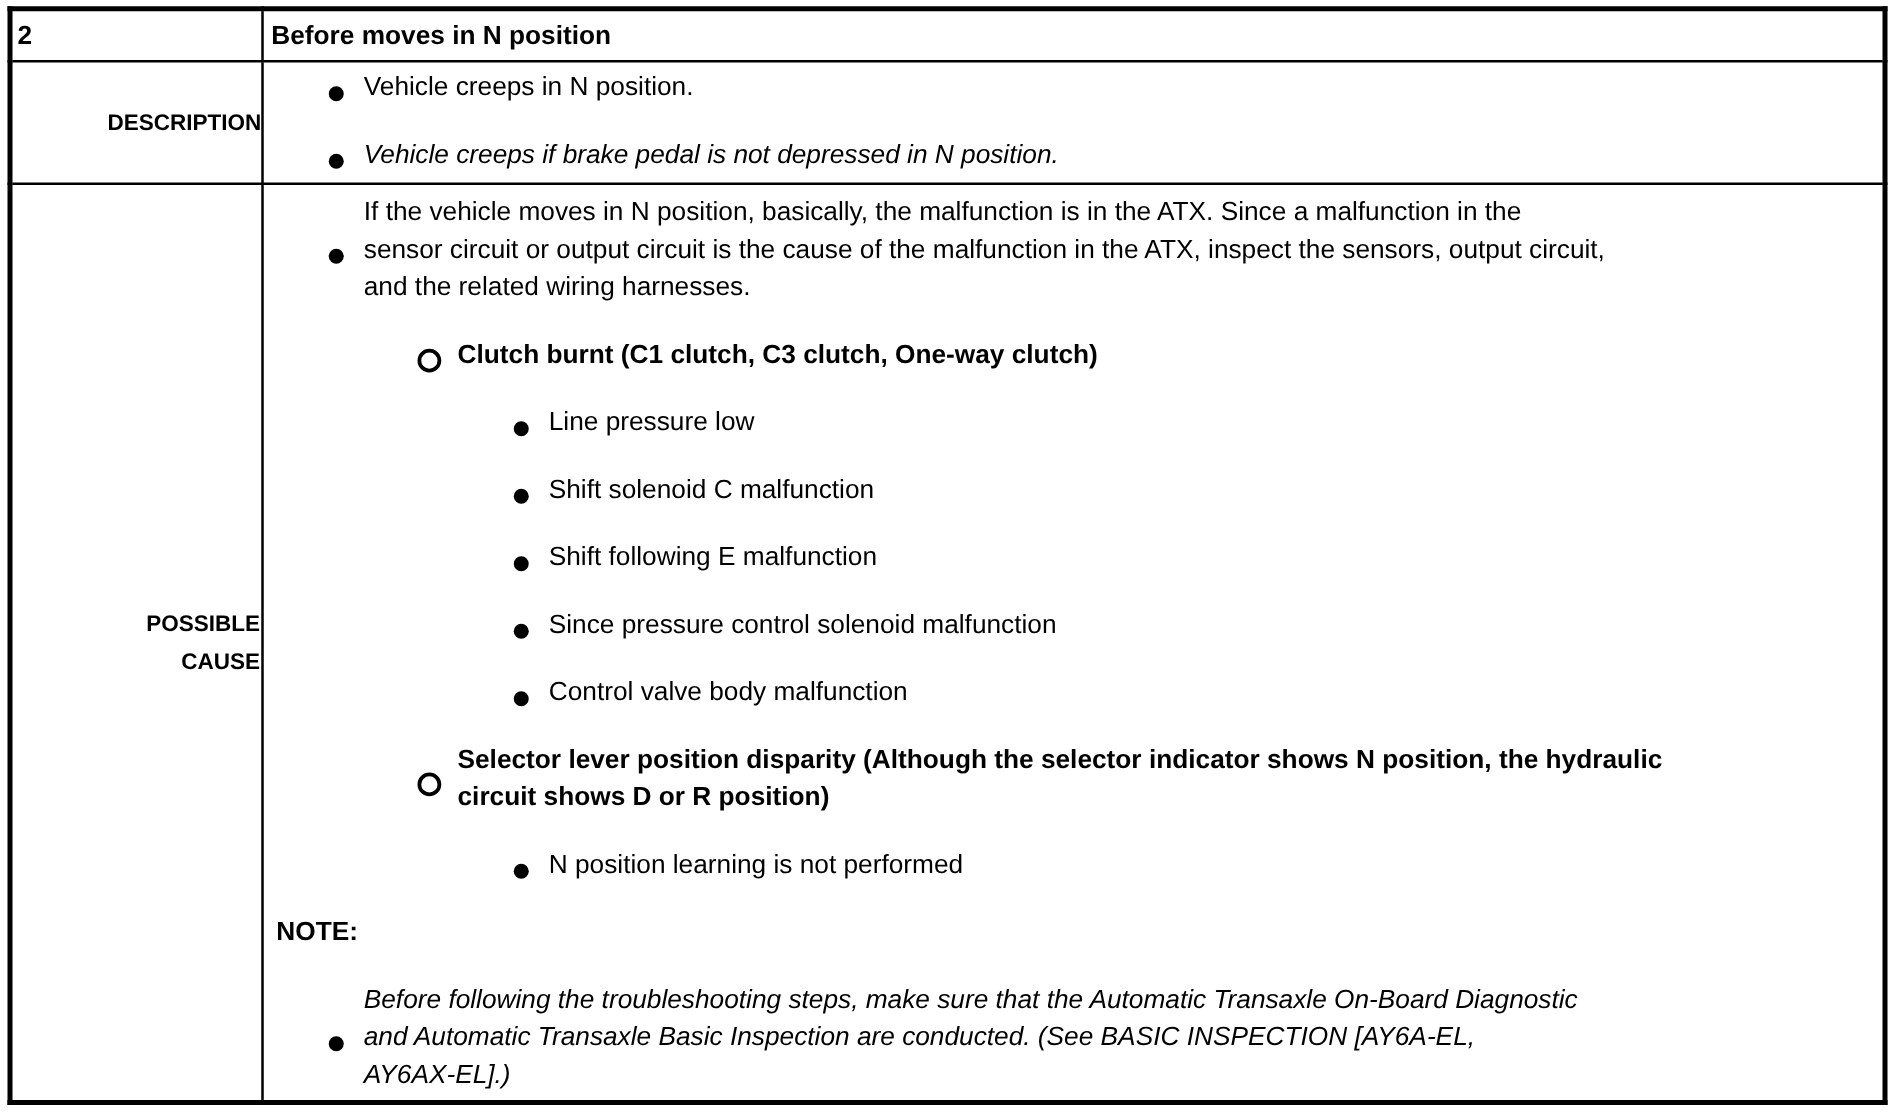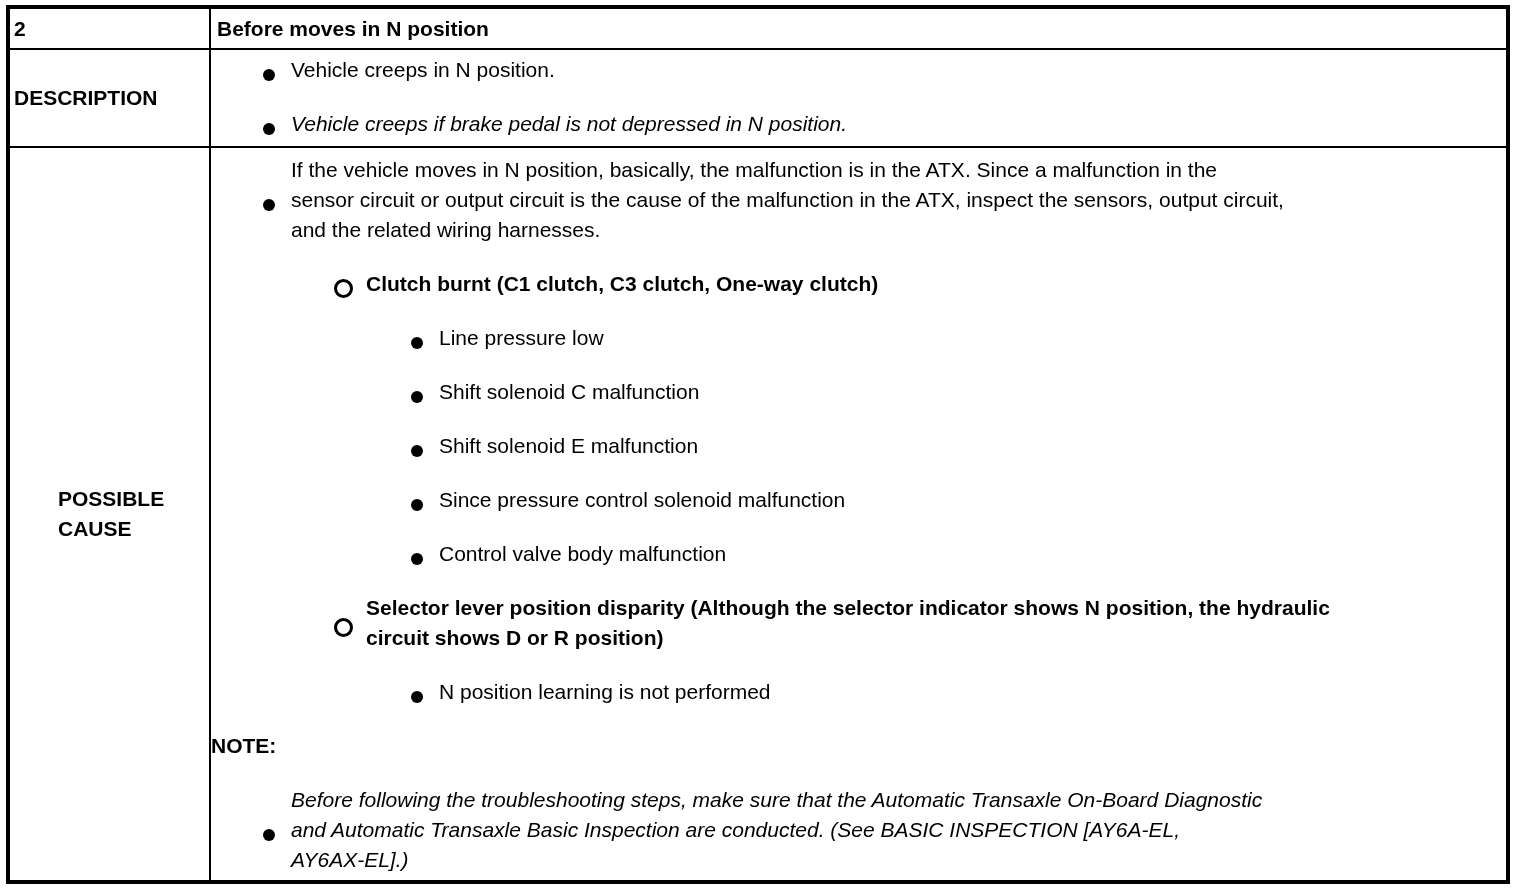--- a/index.html
+++ b/index.html
@@ -35,23 +35,24 @@
     vertical-align: middle;
     font-weight: bold;
     font-size: 21px;
   }
   td.cell-number { padding-left: 4px; }
   td.cell-title { padding-left: 6px; }
 
   td.cell-label {
     vertical-align: middle;
     font-weight: bold;
-    font-size: 21px;
+    font-size: 18px;
     padding-left: 4px;
     line-height: 30px;
+    text-align: right;
   }
   .label-narrow { max-width: 150px; margin-left: 44px; }
 
   .content { font-size: 21px; line-height: 30px; }
   .desc-content { padding-top: 5px; }
   .cause-content { padding-top: 7px; }
 
   .li { display: flex; align-items: center; margin-bottom: 24px; }
   .li:last-child { margin-bottom: 0; font-style: italic; }
   .l1 { padding-left: 52px; }
@@ -70,21 +71,21 @@
     content: ""; display: block;
     width: 13px; height: 13px; margin-top: 8px;
     border-radius: 50%; border: 3px solid #000000; background: transparent;
   }
 
   .txt { min-width: 0; }
   .line { white-space: nowrap; }
 
   .note-label {
     font-weight: bold;
-    padding-left: 0;
+    padding-left: 10px;
     margin-bottom: 24px;
     line-height: 30px;
   }
 </style>
 </head>
 <body>
 
 <div class="page">
   <table class="ts-table">
     <colgroup>
@@ -151,21 +152,21 @@
           </div>
           <div class="li l3">
             <span class="marker dot"></span>
             <div class="txt">
                   <div class="line">Shift solenoid C malfunction</div>
                 </div>
           </div>
           <div class="li l3">
             <span class="marker dot"></span>
             <div class="txt">
-                  <div class="line">Shift solenoid E malfunction</div>
+                  <div class="line">Shift following E malfunction</div>
                 </div>
           </div>
           <div class="li l3">
             <span class="marker dot"></span>
             <div class="txt">
                   <div class="line">Since pressure control solenoid malfunction</div>
                 </div>
           </div>
           <div class="li l3">
             <span class="marker dot"></span>

